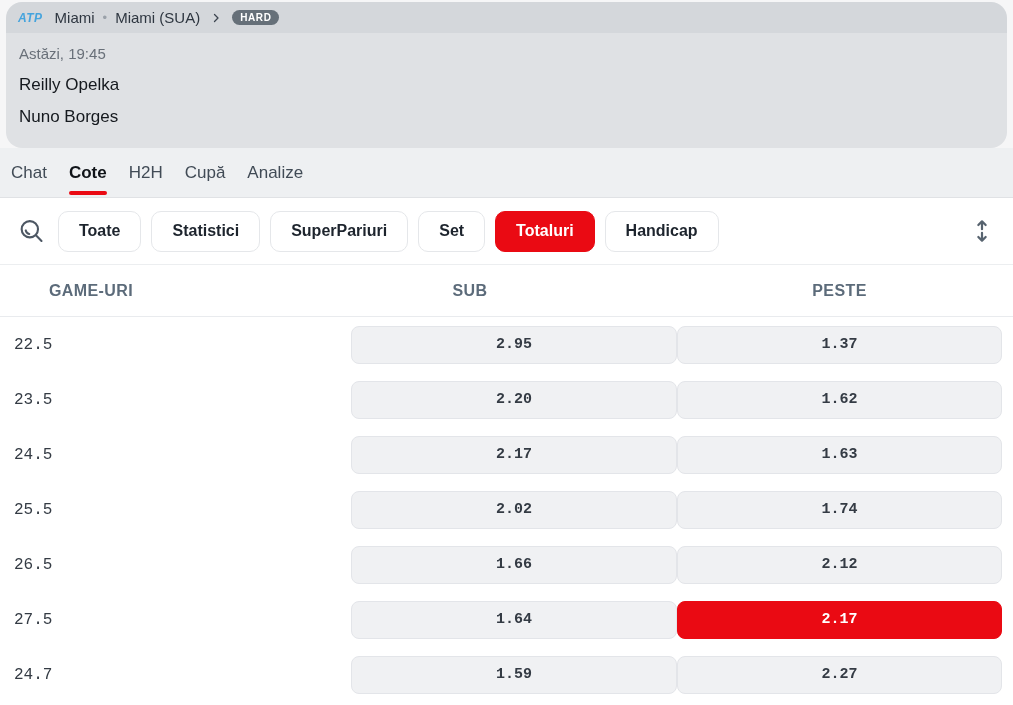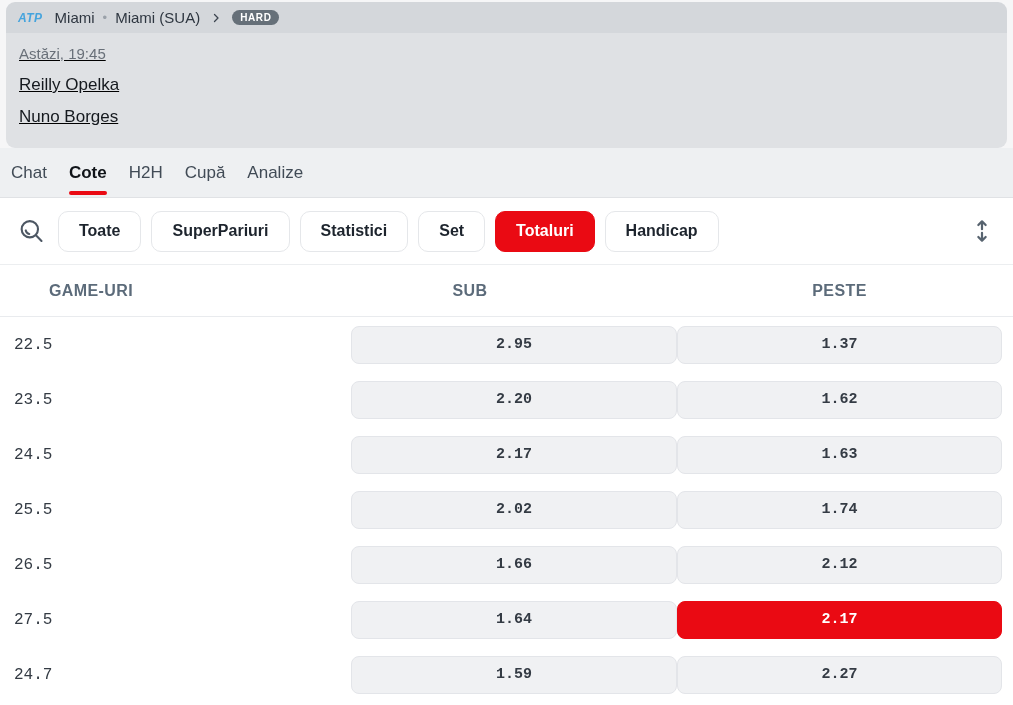--- a/index.html
+++ b/index.html
@@ -16,38 +16,38 @@
   }
   *{box-sizing:border-box;margin:0;padding:0;}
   html,body{width:1013px;height:705px;}
   body{
     font-family:"Liberation Sans", sans-serif;
     background:#f6f6f7;
     overflow:hidden;
     -webkit-font-smoothing:antialiased;
   }
   
-  .header-card{margin:2px 6px 0;border-radius:9px;overflow:hidden;}
+  .header-card{margin:2px 6px 0;border-radius:16px;overflow:hidden;}
   .breadcrumb-bar{
     height:31px;background:var(--bc-bg);
     display:flex;align-items:center;gap:8px;padding:0 12px;
     cursor:pointer;
   }
   .atp-logo{
     font-size:12px;font-weight:700;font-style:italic;
     color:#46a4dd;letter-spacing:.5px;margin-right:4px;
   }
   .bc-text{font-size:15px;color:#2e3640;}
   .bc-dot{color:#9aa1a9;font-size:13px;}
   .bc-chevron-icon{display:flex;align-items:center;margin:0 2px;}
   .hard-badge{
     background:#667079;color:#fff;font-size:10px;font-weight:700;
     letter-spacing:.6px;border-radius:9px;padding:3px 8px 2px;line-height:1;
   }
-  .match-info{background:var(--match-bg);padding:10px 13px 15px;text-decoration:underline;}
+  .match-info{background:var(--match-bg);padding:10px 13px 15px;}
   .match-time{font-size:15px;color:var(--ink-gray);margin-bottom:4px;line-height:22px;}
   .player{font-size:17px;color:var(--ink);line-height:32px;}
   
   .tabs{
     height:50px;background:var(--tabs-bg);
     display:flex;align-items:stretch;padding:0 -3px 0 -3px;
     border-bottom:1px solid #e0e2e5;
   }
   .tab{
     position:relative;display:flex;align-items:center;
@@ -147,23 +147,23 @@
       <svg width="28" height="28" viewBox="0 0 24 24" fill="none" stroke="#4d5763" stroke-width="1.8" stroke-linecap="round">
         <circle cx="11" cy="10.5" r="7"></circle>
         <path d="M7.5 11.5 a4 4 0 0 0 3 3"></path>
         <line x1="16.2" y1="15.7" x2="21" y2="20.5"></line>
       </svg>
     </span>
   </button>
   <span id="filters" style="display:flex;gap:10px;align-items:flex-end">
   <button class="filter-btn">Toate</button>
 
+  <button class="filter-btn">Statistici</button>
+
   <button class="filter-btn">SuperPariuri</button>
-
-  <button class="filter-btn">Statistici</button>
 
   <button class="filter-btn">Set</button>
 
   <button class="filter-btn active">Totaluri</button>
 
   <button class="filter-btn">Handicap</button>
 </span>
   <span class="sort-wrap icon-btn">
     <span style="display:flex">
       <svg width="22" height="26" viewBox="0 0 24 28" fill="none" stroke="#57636f" stroke-width="2.4" stroke-linecap="round" stroke-linejoin="round">

